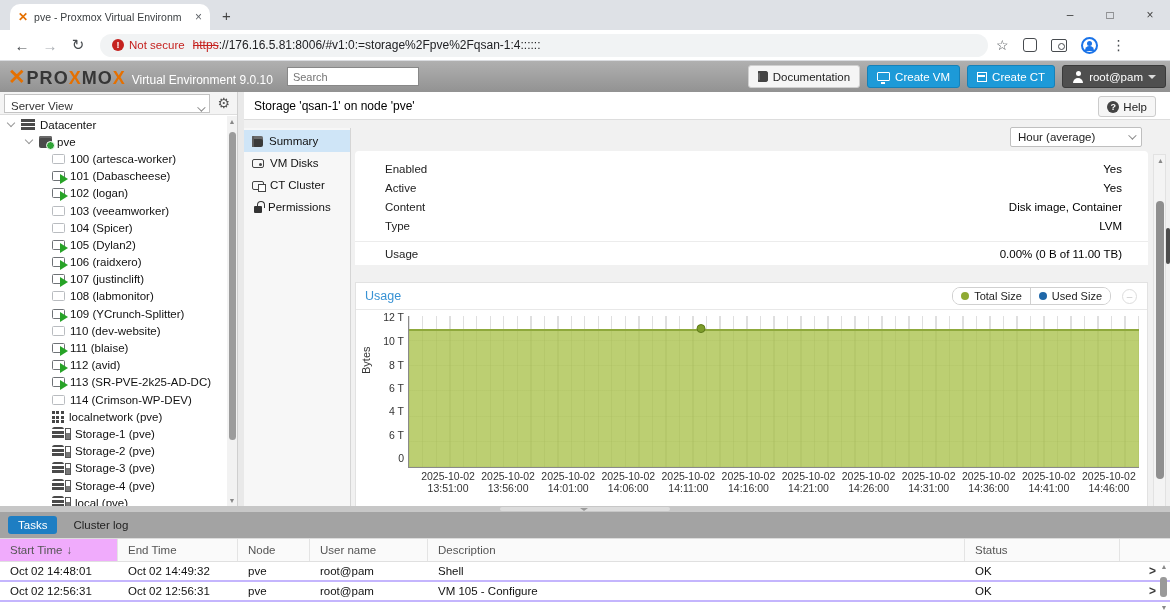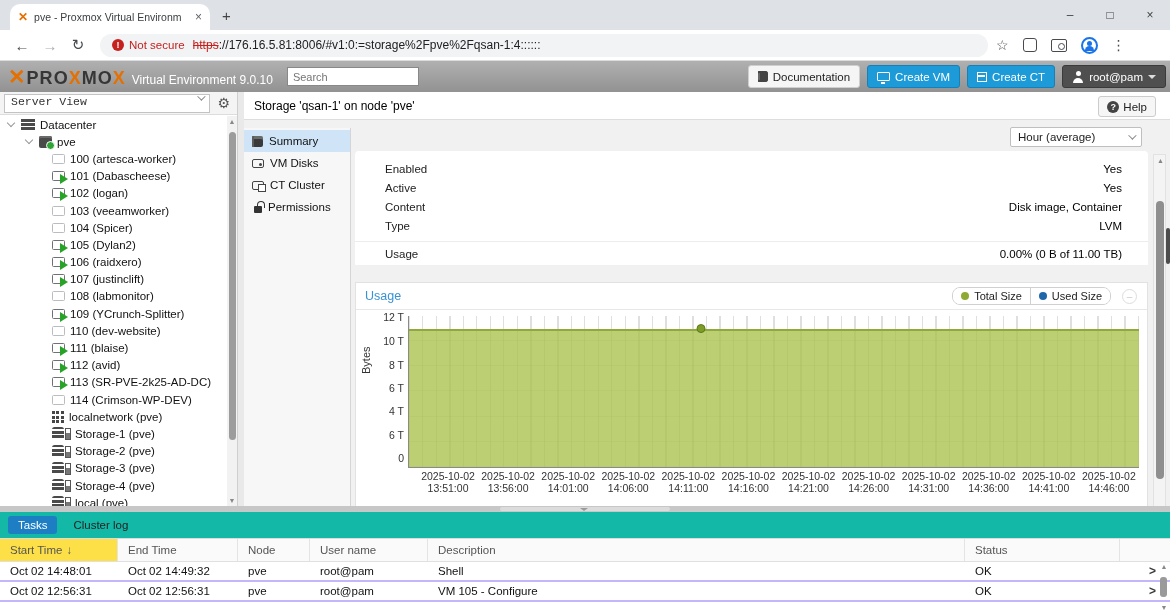--- a/index.html
+++ b/index.html
@@ -52,21 +52,21 @@
   .cube-icon::after { content:""; position:absolute; left:0; top:2.5px; width:7px; height:1.5px; background:#fff; transform:rotate(0deg); }
   .person-icon { width:12px; height:12px; position:relative; }
   .person-icon::before { content:""; position:absolute; left:3.5px; top:0; width:5px; height:5px; border-radius:50%; background:#fff; }
   .person-icon::after { content:""; position:absolute; left:1px; bottom:0; width:10px; height:5px; border-radius:5px 5px 0 0; background:#fff; }
   .caret { width:0; height:0; border-left:4px solid transparent; border-right:4px solid transparent; border-top:4px solid currentColor; opacity:.8; }
 
   
   .app { position:absolute; left:0; top:92px; width:1170px; height:414px; background:#e9e9e9; }
   .sidebar { position:absolute; left:0; top:0; width:238px; height:414px; background:#fff; border-right:1px solid #cfcfcf; }
   .viewbar { height:23px; background:#f4f4f4; border-bottom:1px solid #ddd; display:flex; align-items:center; padding:2px 4px; gap:4px; }
-  .select { background:#fff; border:1px solid #c3c3c3; height:19px; display:flex; align-items:flex-start; justify-content:space-between; padding:0 6px; font-size:11.5px; color:#333; flex:1;font-family:Liberation Mono, monospace; }
+  .select { background:#fff; border:1px solid #c3c3c3; height:19px; display:flex; align-items:flex-end; justify-content:space-between; padding:0 6px; font-size:11.5px; color:#333; flex:1; }
   .sel-chev { width:6px; height:6px; border-right:1.4px solid #888; border-bottom:1.4px solid #888; transform:rotate(45deg) translateY(-2px); }
   .gearbtn { font-size:14px; color:#555; padding:0 3px; }
   .tree { position:absolute; left:0; top:24px; right:10px; bottom:0; overflow:hidden; }
   .tree-row { display:flex; align-items:center; height:17.2px; gap:5px; white-space:nowrap; font-size:11.5px; color:#111; }
   .tree-row.lv0 { padding-left:8px; }
   .tree-row.lv1 { padding-left:26px; }
   .tree-row.lv2 { padding-left:52px; }
   .expander { width:6px; height:6px; border-right:1.4px solid #999; border-bottom:1.4px solid #999; transform:rotate(45deg); margin-right:2px; margin-top:-3px; }
   .ticon { flex:0 0 auto; }
   .i-dc { width:14px; height:11px; background:linear-gradient(#4a4a4a,#4a4a4a) 0 0/14px 3px no-repeat, linear-gradient(#4a4a4a,#4a4a4a) 0 4px/14px 3px no-repeat, linear-gradient(#4a4a4a,#4a4a4a) 0 8px/14px 3px no-repeat; }
@@ -128,29 +128,29 @@
   .cscroll { position:absolute; right:4px; top:34px; width:13px; bottom:0; background:#f4f4f4; border:1px solid #e2e2e2; }
   .cthumb { position:absolute; left:1.5px; top:46px; width:8px; height:278px; background:#8f8f8f; border-radius:4px; }
 
   
   .splitter { position:absolute; left:0; top:506px; width:1170px; height:6px; background:#c7c7c7; }
   .grip { position:absolute; left:500px; top:1px; width:170px; height:4px; background:#dcdcdc; border-radius:2px; }
   .grip::after { content:""; position:absolute; left:80px; top:0.5px; width:0; height:0; border-left:4px solid transparent; border-right:4px solid transparent; border-top:3px solid #9a9a9a; }
 
   
   .bottom { position:absolute; left:0; top:512px; width:1170px; height:99px; background:#fff; }
-  .btabs { height:27px; background:#14b8a6; border-bottom:1px solid #dcdcdc; display:flex; align-items:center; gap:16px; padding-left:8px; }
+  .btabs { height:27px; background:#a3a3a3; border-bottom:1px solid #dcdcdc; display:flex; align-items:center; gap:16px; padding-left:8px; }
   .btab-active { background:#1e7ec3; color:#fff; border-radius:3px; padding:3px 10px; font-size:11.5px; }
   .btab { color:#222; font-size:11.5px; }
   .ttable { position:absolute; left:0; top:27px; right:0; bottom:0; }
   .thead, .trow { display:grid; grid-template-columns:118px 120px 72px 118px 537px 155px 1fr; align-items:center; }
   .thead { height:23px; background:#fafafa; border-bottom:1px solid #e0e0e0; color:#555; font-size:11.5px; }
   .thead > div { padding-left:10px; border-right:1px solid #e4e4e4; height:100%; display:flex; align-items:center; gap:4px; }
   .thead > div:last-child { border-right:none; }
-  .th-sorted { background:#fde047; }
+  .th-sorted { background:#f0abfc; }
   .trow { height:20px; border-bottom:2px solid #c4b5fd; font-size:11.5px; color:#111; }
   .trow > div { padding-left:10px; white-space:nowrap; }
   .rowchev { text-align:right; padding-right:14px !important; color:#3c3c3c; font-weight:bold; font-size:12px; }
   .bscroll { position:absolute; right:0; top:24px; width:12px; height:48px; }
   .bthumb { position:absolute; left:2px; top:14px; width:7px; height:20px; background:#9a9a9a; border-radius:3px; }
   .edge-thumb { position:absolute; right:0; top:228px; width:4px; height:36px; background:#4d4d4d; border-radius:2px; }
 </style>
 </head>
 <body>
 

